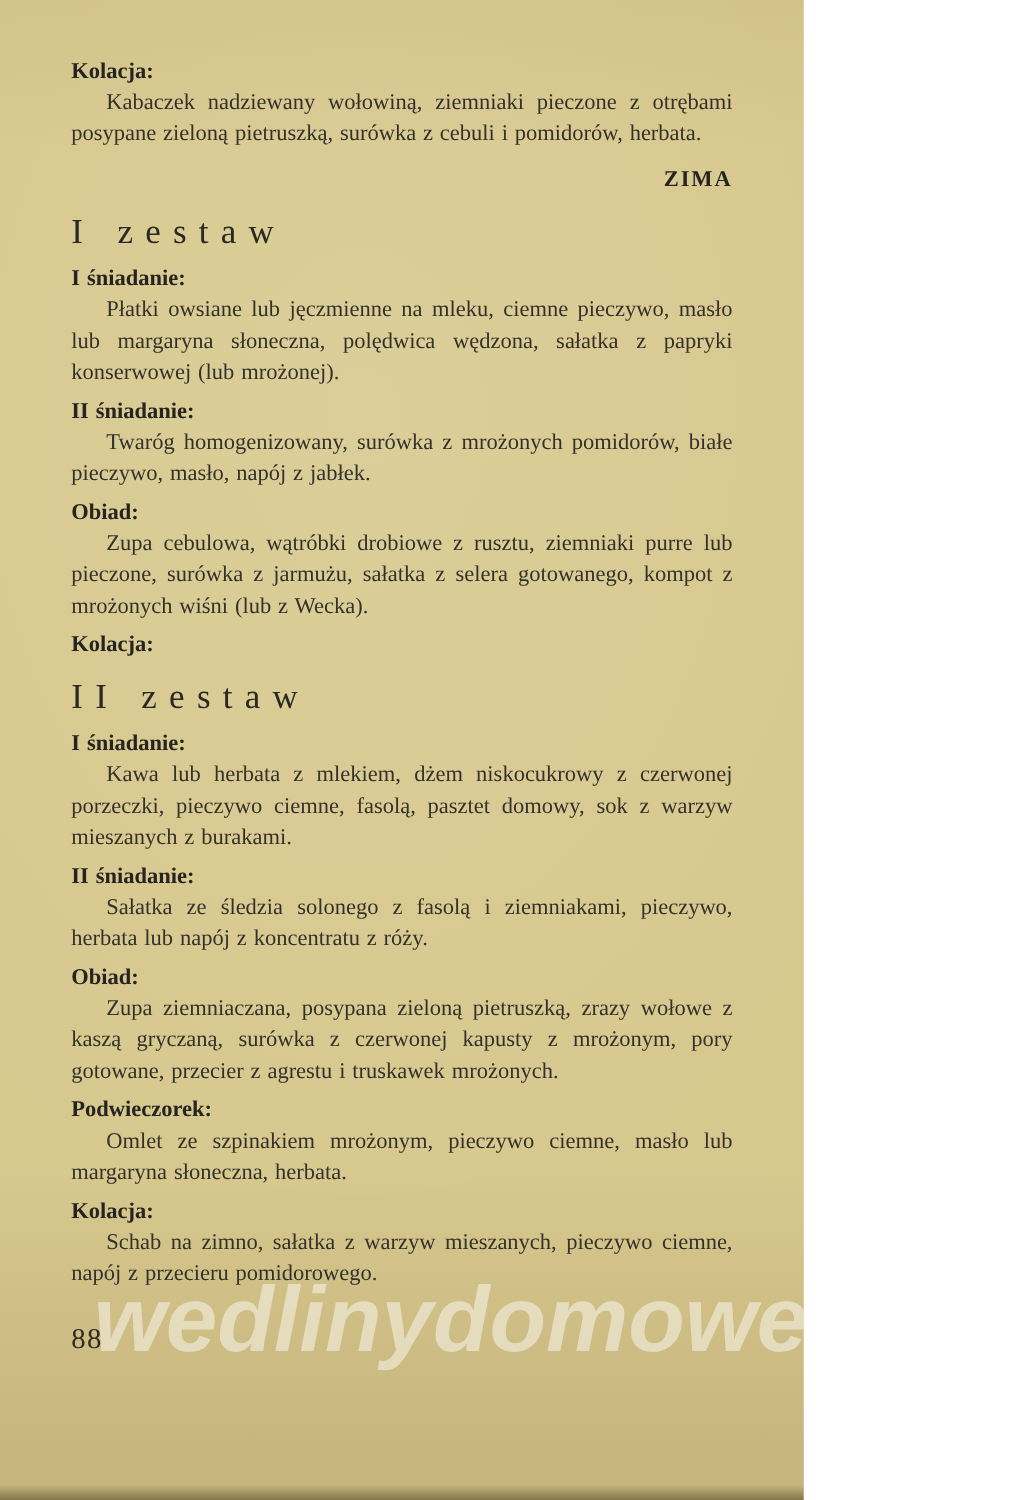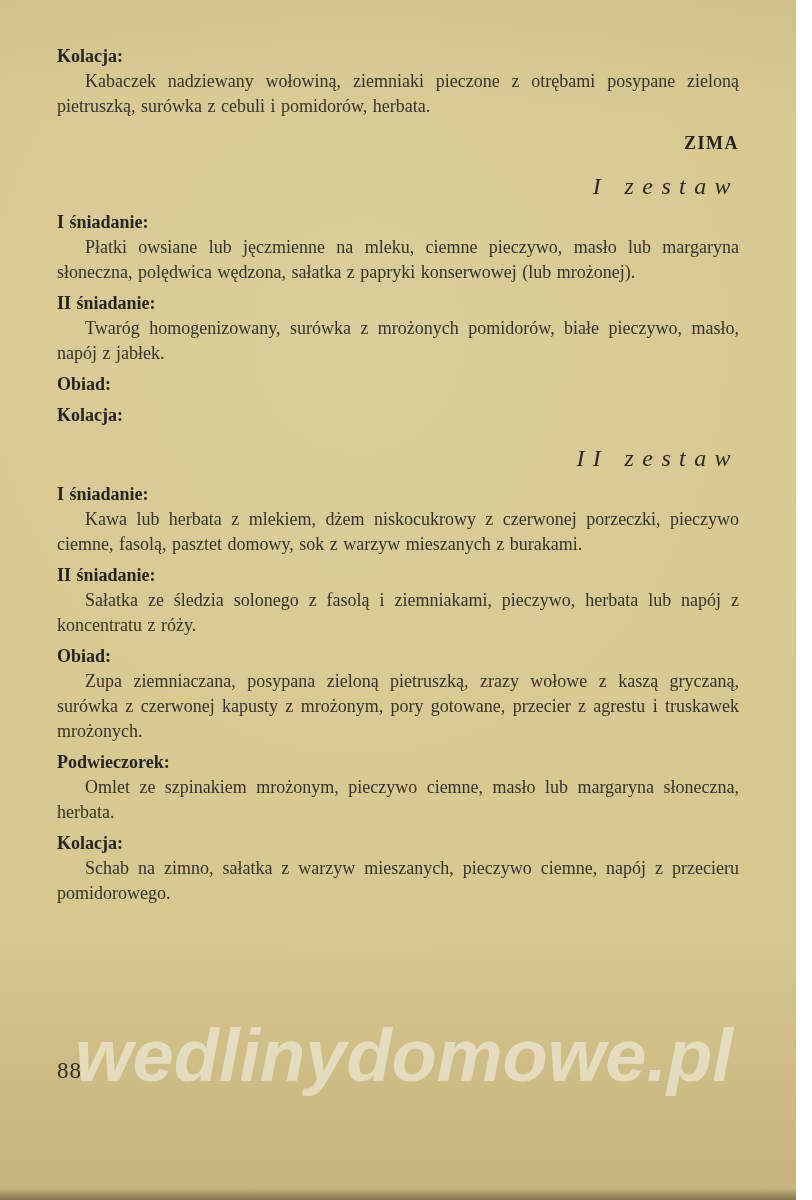--- a/index.html
+++ b/index.html
@@ -7,21 +7,21 @@
     padding: 0;
   }
   body {
     width: 812px;
     height: 1200px;
     overflow: hidden;
     font-family: "Liberation Serif", "DejaVu Serif", serif;
   }
   .page {
     position: relative;
-    width: 796px;
+    width: 643px;
     height: 1200px;
     background-color: #d7c88e;
     background-image:
       radial-gradient(120% 90% at 45% 28%, rgba(255,250,228,0.12), rgba(0,0,0,0) 62%),
       linear-gradient(180deg, rgba(120,90,30,0.06) 0%, rgba(120,90,30,0) 10%, rgba(120,90,30,0) 78%, rgba(100,70,20,0.14) 97%);
     overflow: hidden;
   }
   .page::after {
     content: "";
     position: absolute;
@@ -58,27 +58,26 @@
     margin: 12px 0 0 0;
     text-align: right;
     font-size: 18px;
     font-weight: bold;
     letter-spacing: 1.5px;
     color: #262420;
     line-height: 25px;
   }
   .set {
     margin: 16px 0 10px 0;
-    text-align: right;
-    font-size: 24px;
+    text-align: left;
+    font-size: 28px;
     font-weight: 400;
     letter-spacing: 0.35em;
     color: #2b2923;
     line-height: 28px;
-    font-style: italic;
   }
   .page-number {
     position: absolute;
     left: 57px;
     top: 1058px;
     font-size: 23px;
     color: #2e2c26;
     letter-spacing: 1px;
   }
   .watermark {
@@ -115,20 +114,21 @@
       <p>Płatki owsiane lub jęczmienne na mleku, ciemne pieczywo, masło lub margaryna słoneczna, polędwica wędzona, sałatka z papryki konserwowej (lub mrożonej).</p>
     </section>
 
     <section class="entry">
       <h4>II śniadanie:</h4>
       <p>Twaróg homogenizowany, surówka z mrożonych pomidorów, białe pieczywo, masło, napój z jabłek.</p>
     </section>
 
     <section class="entry">
       <h4>Obiad:</h4>
+      <p>Zupa cebulowa, wątróbki drobiowe z rusztu, ziemniaki purre lub pieczone, surówka z jarmużu, sałatka z selera gotowanego, kompot z mrożonych wiśni (lub z Wecka).</p>
     </section>
 
     <section class="entry">
       <h4>Kolacja:</h4>
     </section>
 
     <h3 class="set">II zestaw</h3>
 
     <section class="entry">
       <h4>I śniadanie:</h4>

